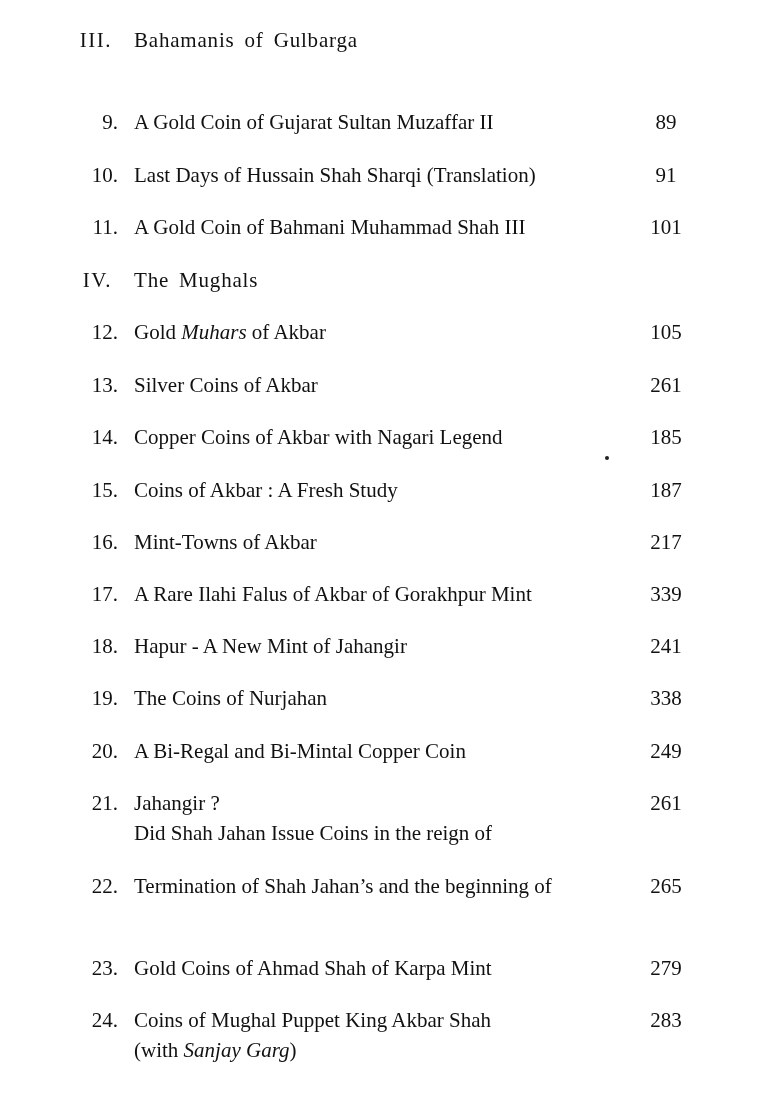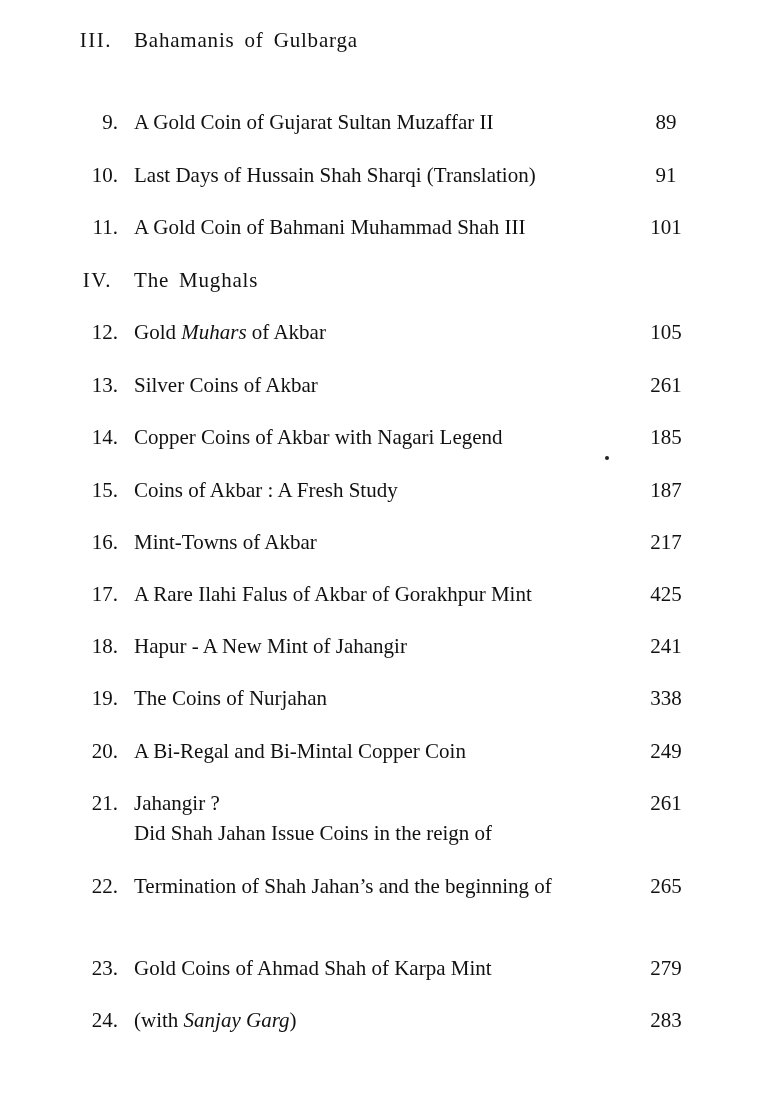--- a/index.html
+++ b/index.html
@@ -153,21 +153,21 @@
         <span class="line">Mint-Towns of Akbar</span>
       </span>
     <span class="page">217</span>
   </div>
 
   <div class="row" style="top:579px;">
     <span class="num">17.</span>
     <span class="title">
         <span class="line">A Rare Ilahi Falus of Akbar of Gorakhpur Mint</span>
       </span>
-    <span class="page">425</span>
+    <span class="page">339</span>
   </div>
 
   <div class="row" style="top:631px;">
     <span class="num">18.</span>
     <span class="title">
         <span class="line">Hapur - A New Mint of Jahangir</span>
       </span>
     <span class="page">241</span>
   </div>
 
@@ -208,18 +208,19 @@
     <span class="num">23.</span>
     <span class="title">
         <span class="line">Gold Coins of Ahmad Shah of Karpa Mint</span>
       </span>
     <span class="page">279</span>
   </div>
 
   <div class="row" style="top:1005px;">
     <span class="num">24.</span>
     <span class="title">
+      <span class="line">Coins of Mughal Puppet King Akbar Shah</span>
       <span class="line"><span>(with </span><em>Sanjay Garg</em><span>)</span></span>
     </span>
     <span class="page">283</span>
   </div>
 
 </div>
 
 </body></html>

